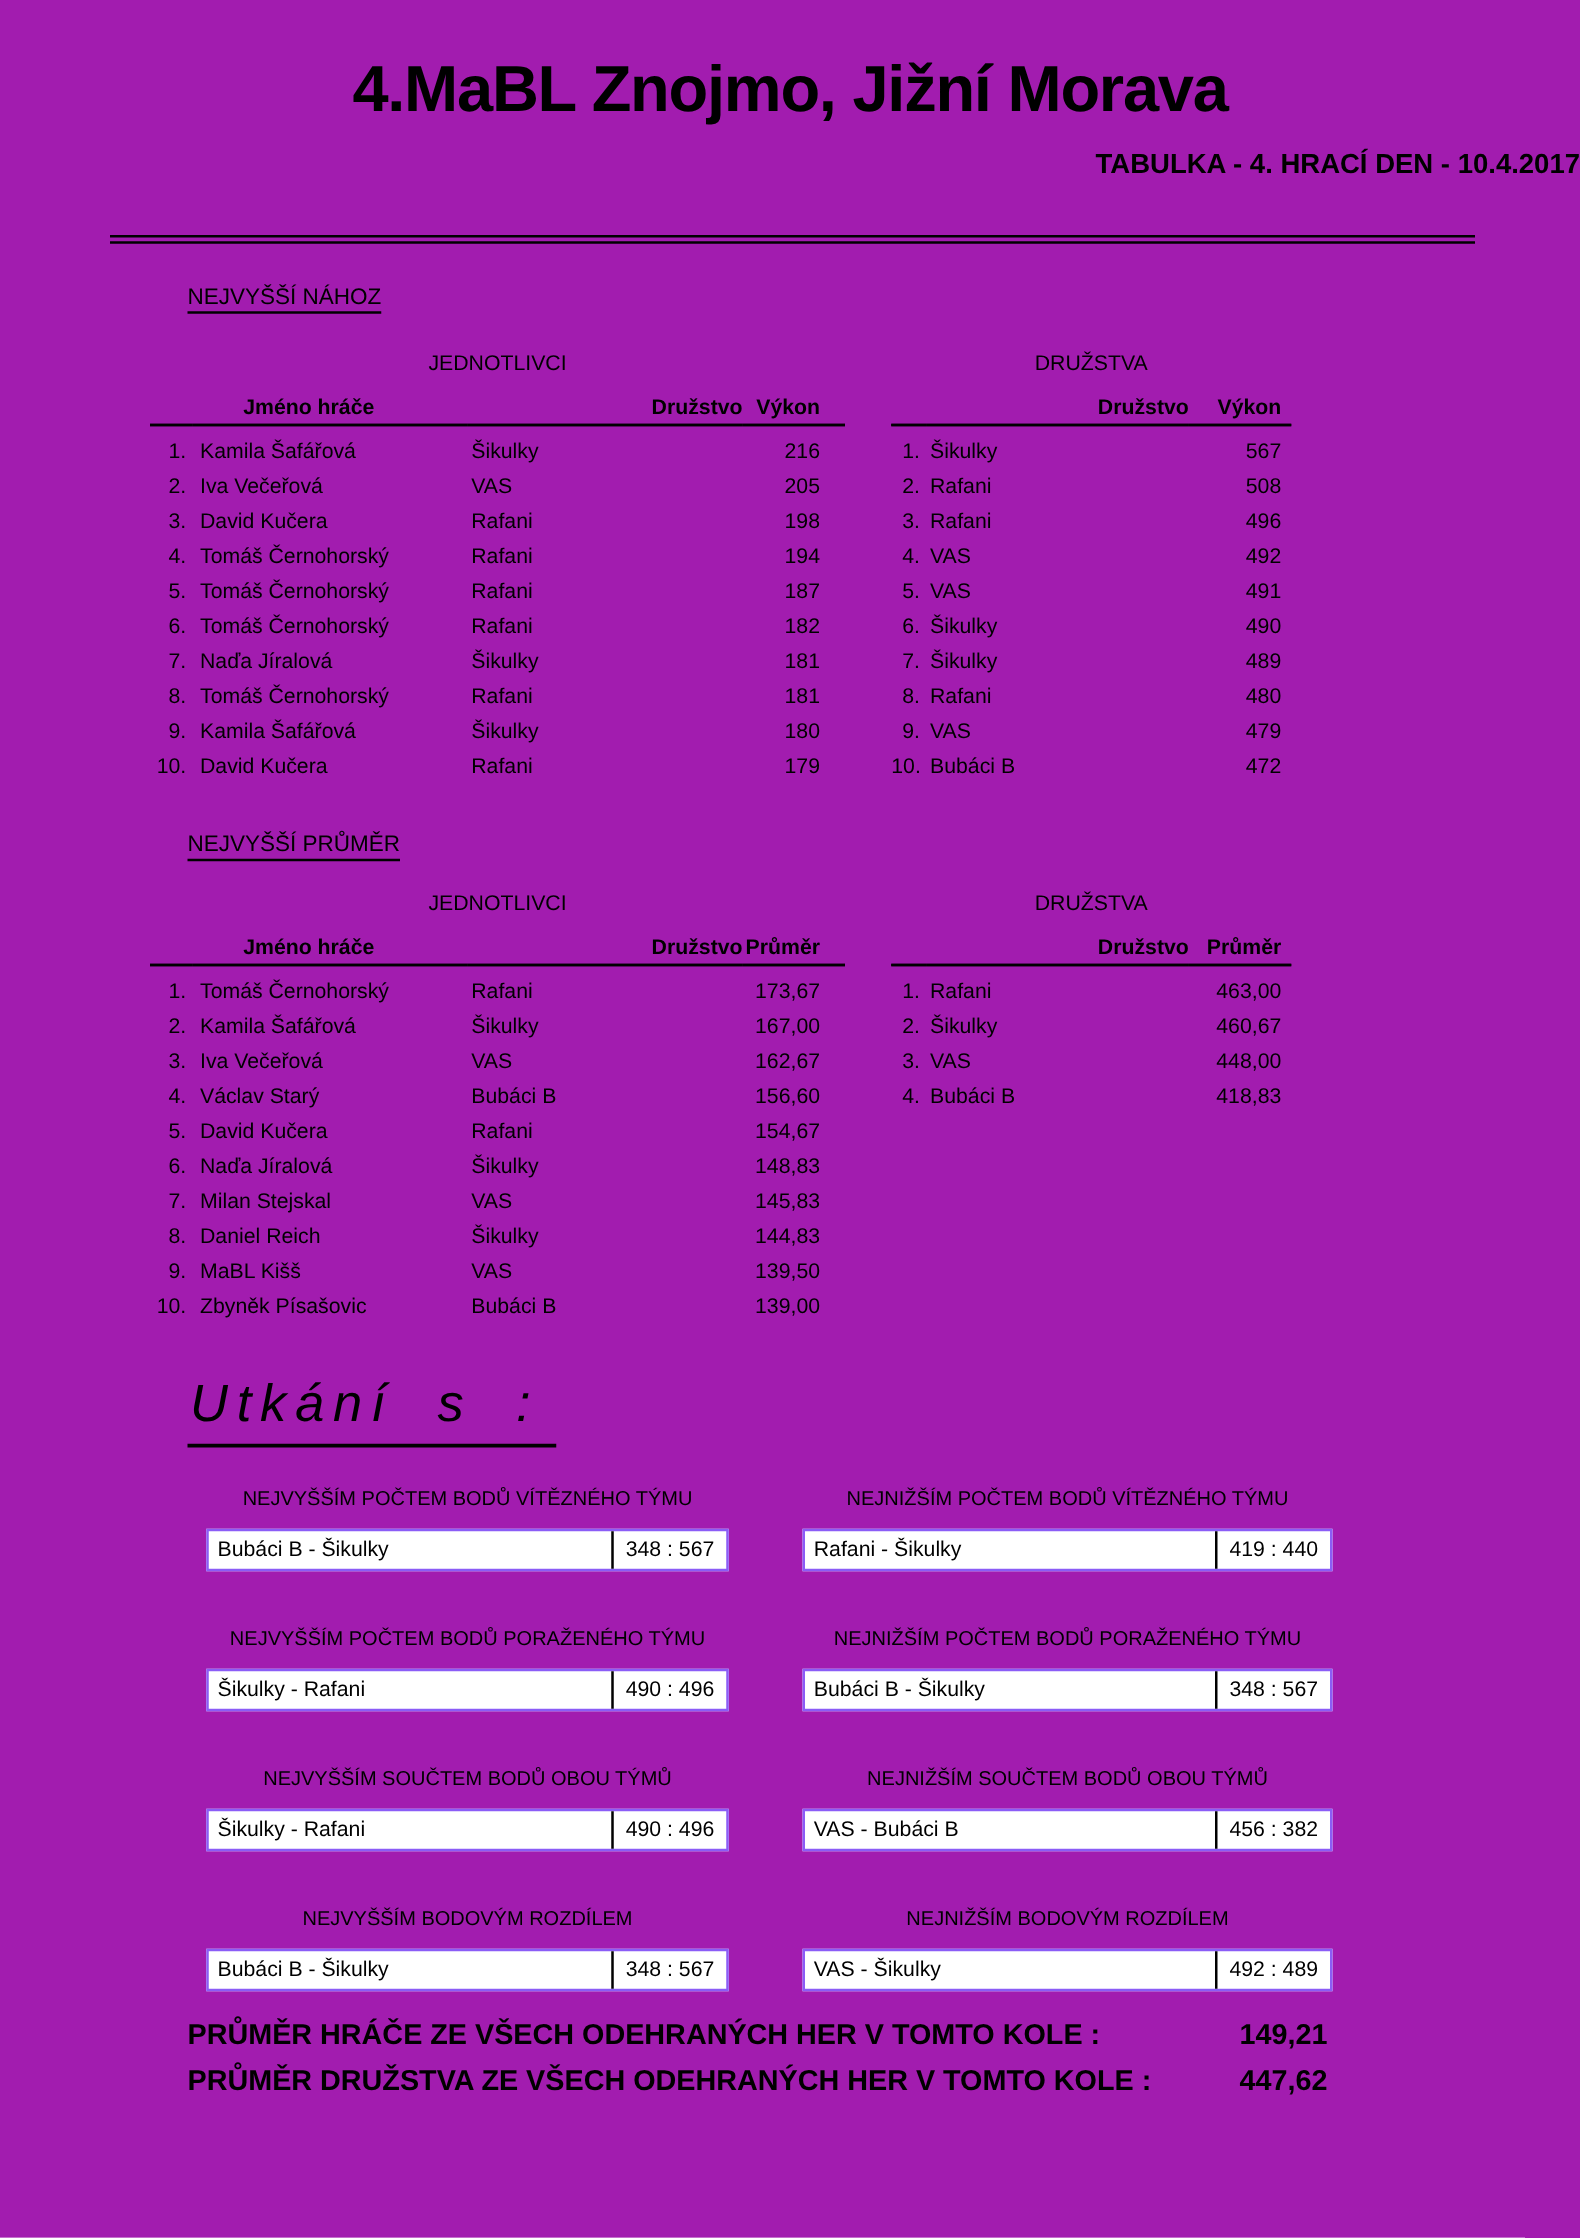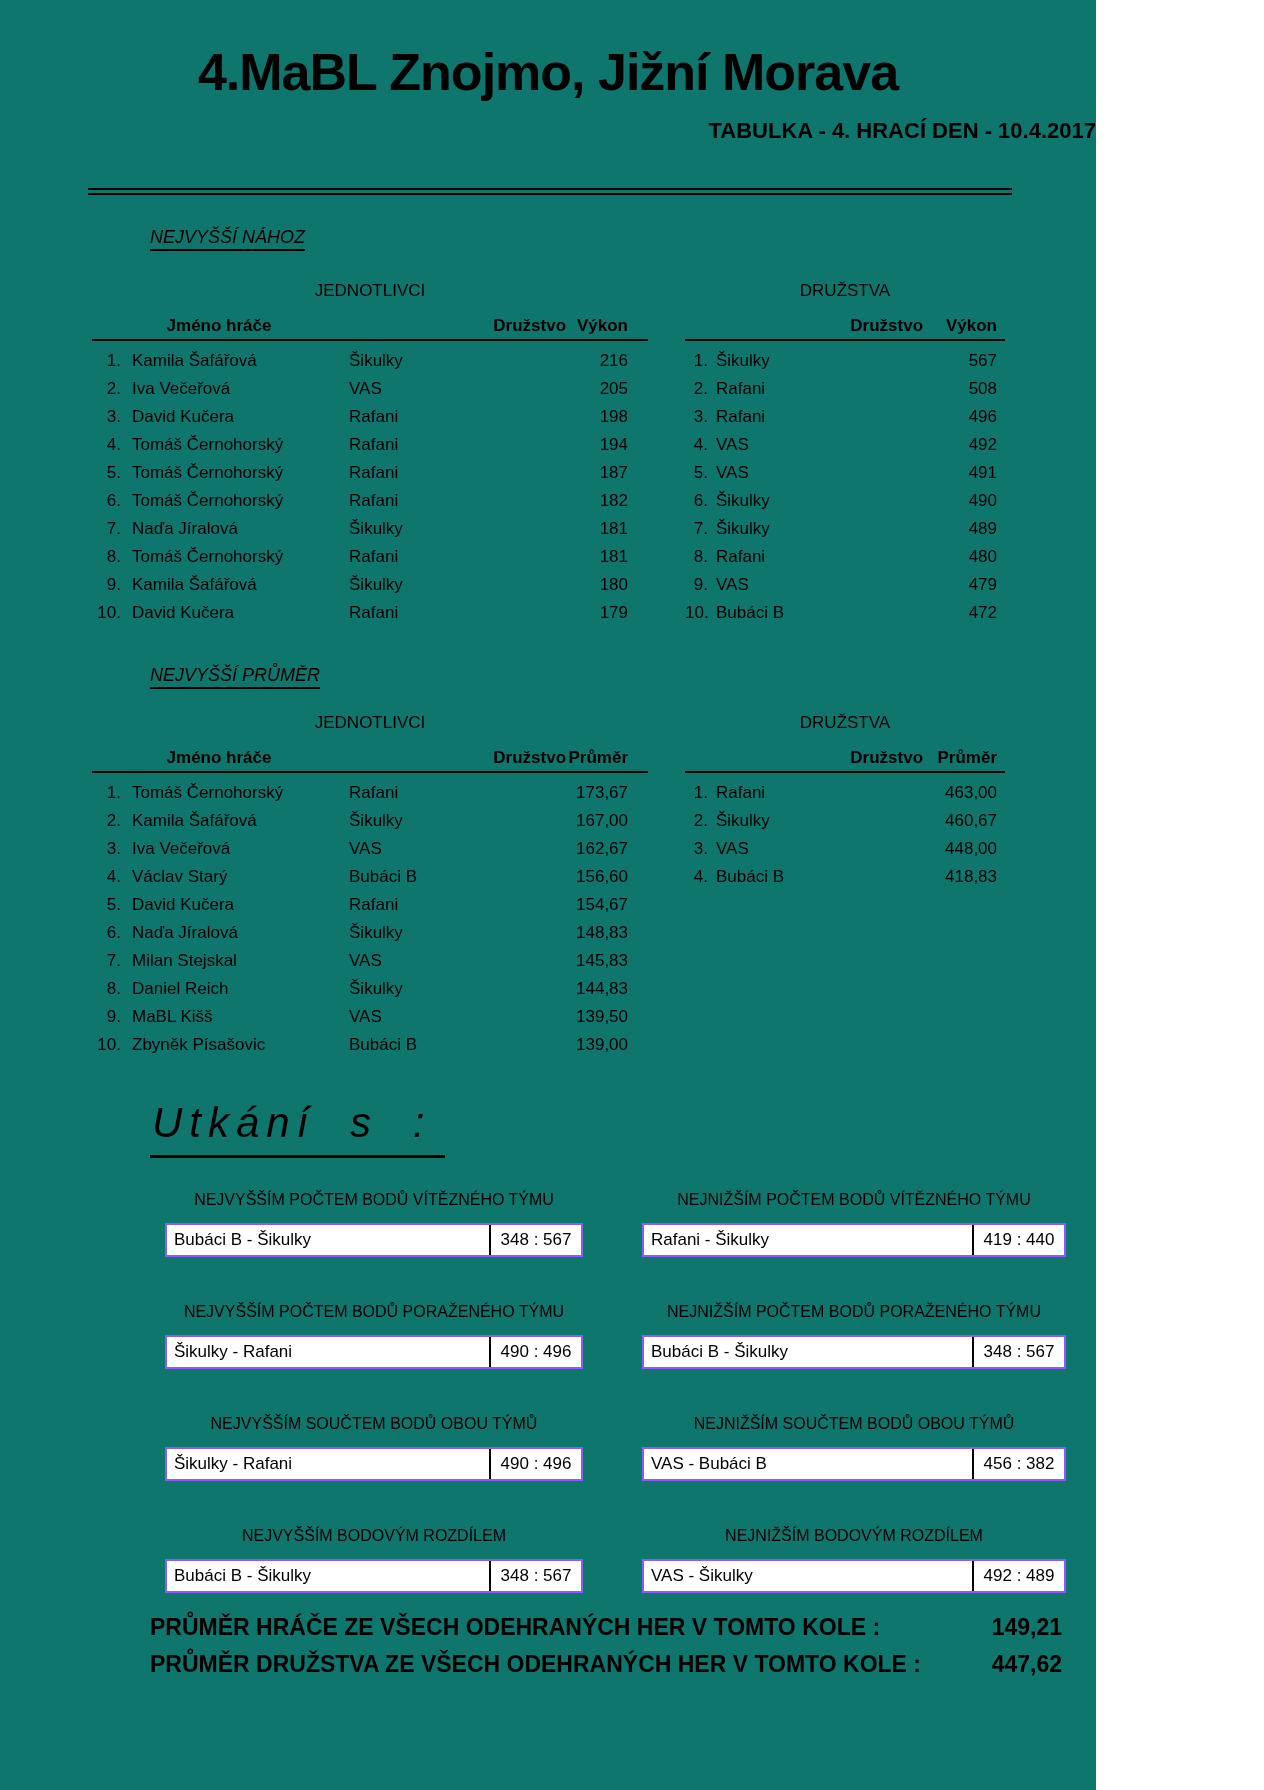--- a/index.html
+++ b/index.html
@@ -2,43 +2,43 @@
 <html><head>
 <meta charset="utf-8">
 <style>
   * { margin:0; padding:0; box-sizing:border-box; }
   html,body { background:#ffffff; }
   body {
     width:1264px; height:1790px; overflow:hidden;
     font-family:"Liberation Sans","DejaVu Sans",sans-serif;
     color:#000;
   }
-  .page { position:relative; width:1096px; height:1790px; background:#0f766e; }
+  .page { position:relative; width:1264px; height:1790px; background:#a21caf; }
 
   .title {
     padding-top:44px; text-align:center;
     font-size:52px; font-weight:bold; line-height:56px; letter-spacing:-1px;
   }
   .subtitle {
     margin-top:18px; text-align:right;
     font-size:22px; font-weight:bold; line-height:26px;
   }
   .double-rule {
     margin:44px 84px 0 88px; height:7px;
     border-top:2px solid #000; border-bottom:2px solid #000;
   }
 
   .section-heading {
     margin:32px 0 0 150px; font-size:18px; line-height:20px;
   }
   .section-heading span {
-    display:inline-block; border-bottom:2px solid #000; padding-bottom:2px;font-style:italic;
-  }
-
-  .tables { display:flex; margin-left:92px; margin-top:30px; align-items:flex-start; }
+    display:inline-block; border-bottom:2px solid #000; padding-bottom:2px;
+  }
+
+  .tables { display:flex; margin-left:120px; margin-top:30px; align-items:flex-start; }
   .table-block.left  { width:556px; margin-right:37px; }
   .table-block.right { width:320px; }
   .table-title { text-align:center; font-size:17px; line-height:20px; }
 
   table { width:100%; border-collapse:collapse; font-size:17px; table-layout:fixed; }
   thead td { padding:16px 0 4px 0; border-bottom:2px solid #000; line-height:18px;font-weight:bold; }
   tbody td { height:28px; line-height:28px; }
   tbody tr:first-child td { padding-top:6px; }
 
   col.c-rank-l { width:34px; }  col.c-name { width:220px; } col.c-team-l { width:220px; } col.c-val-l { width:82px; }

